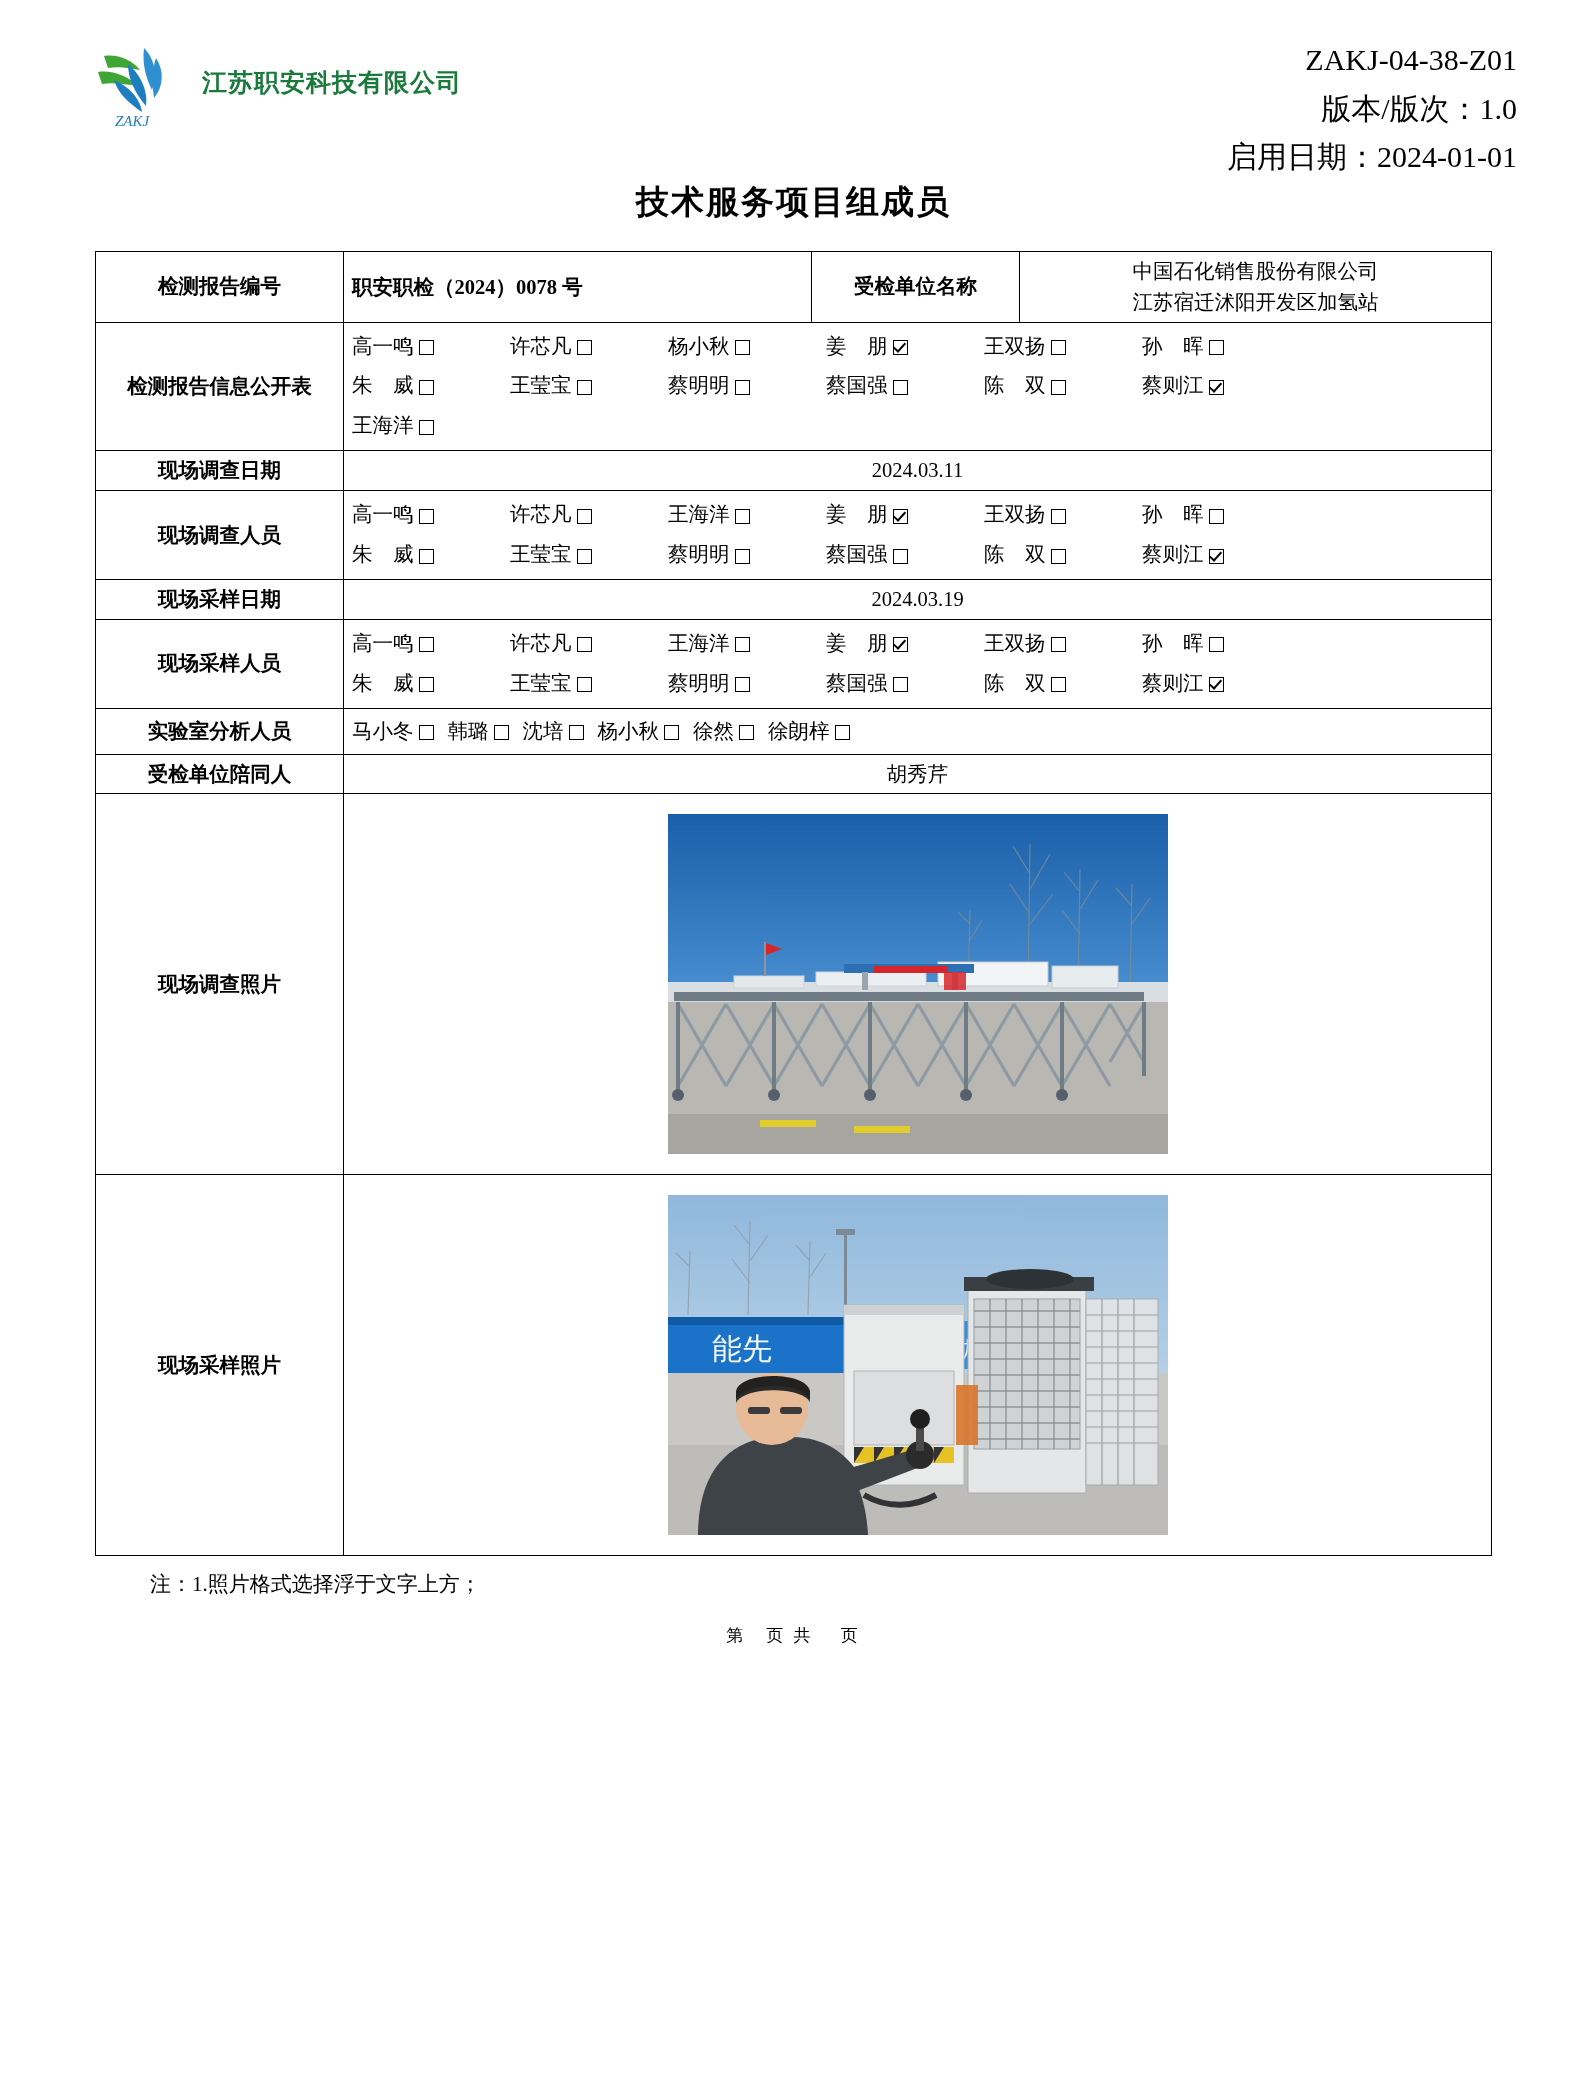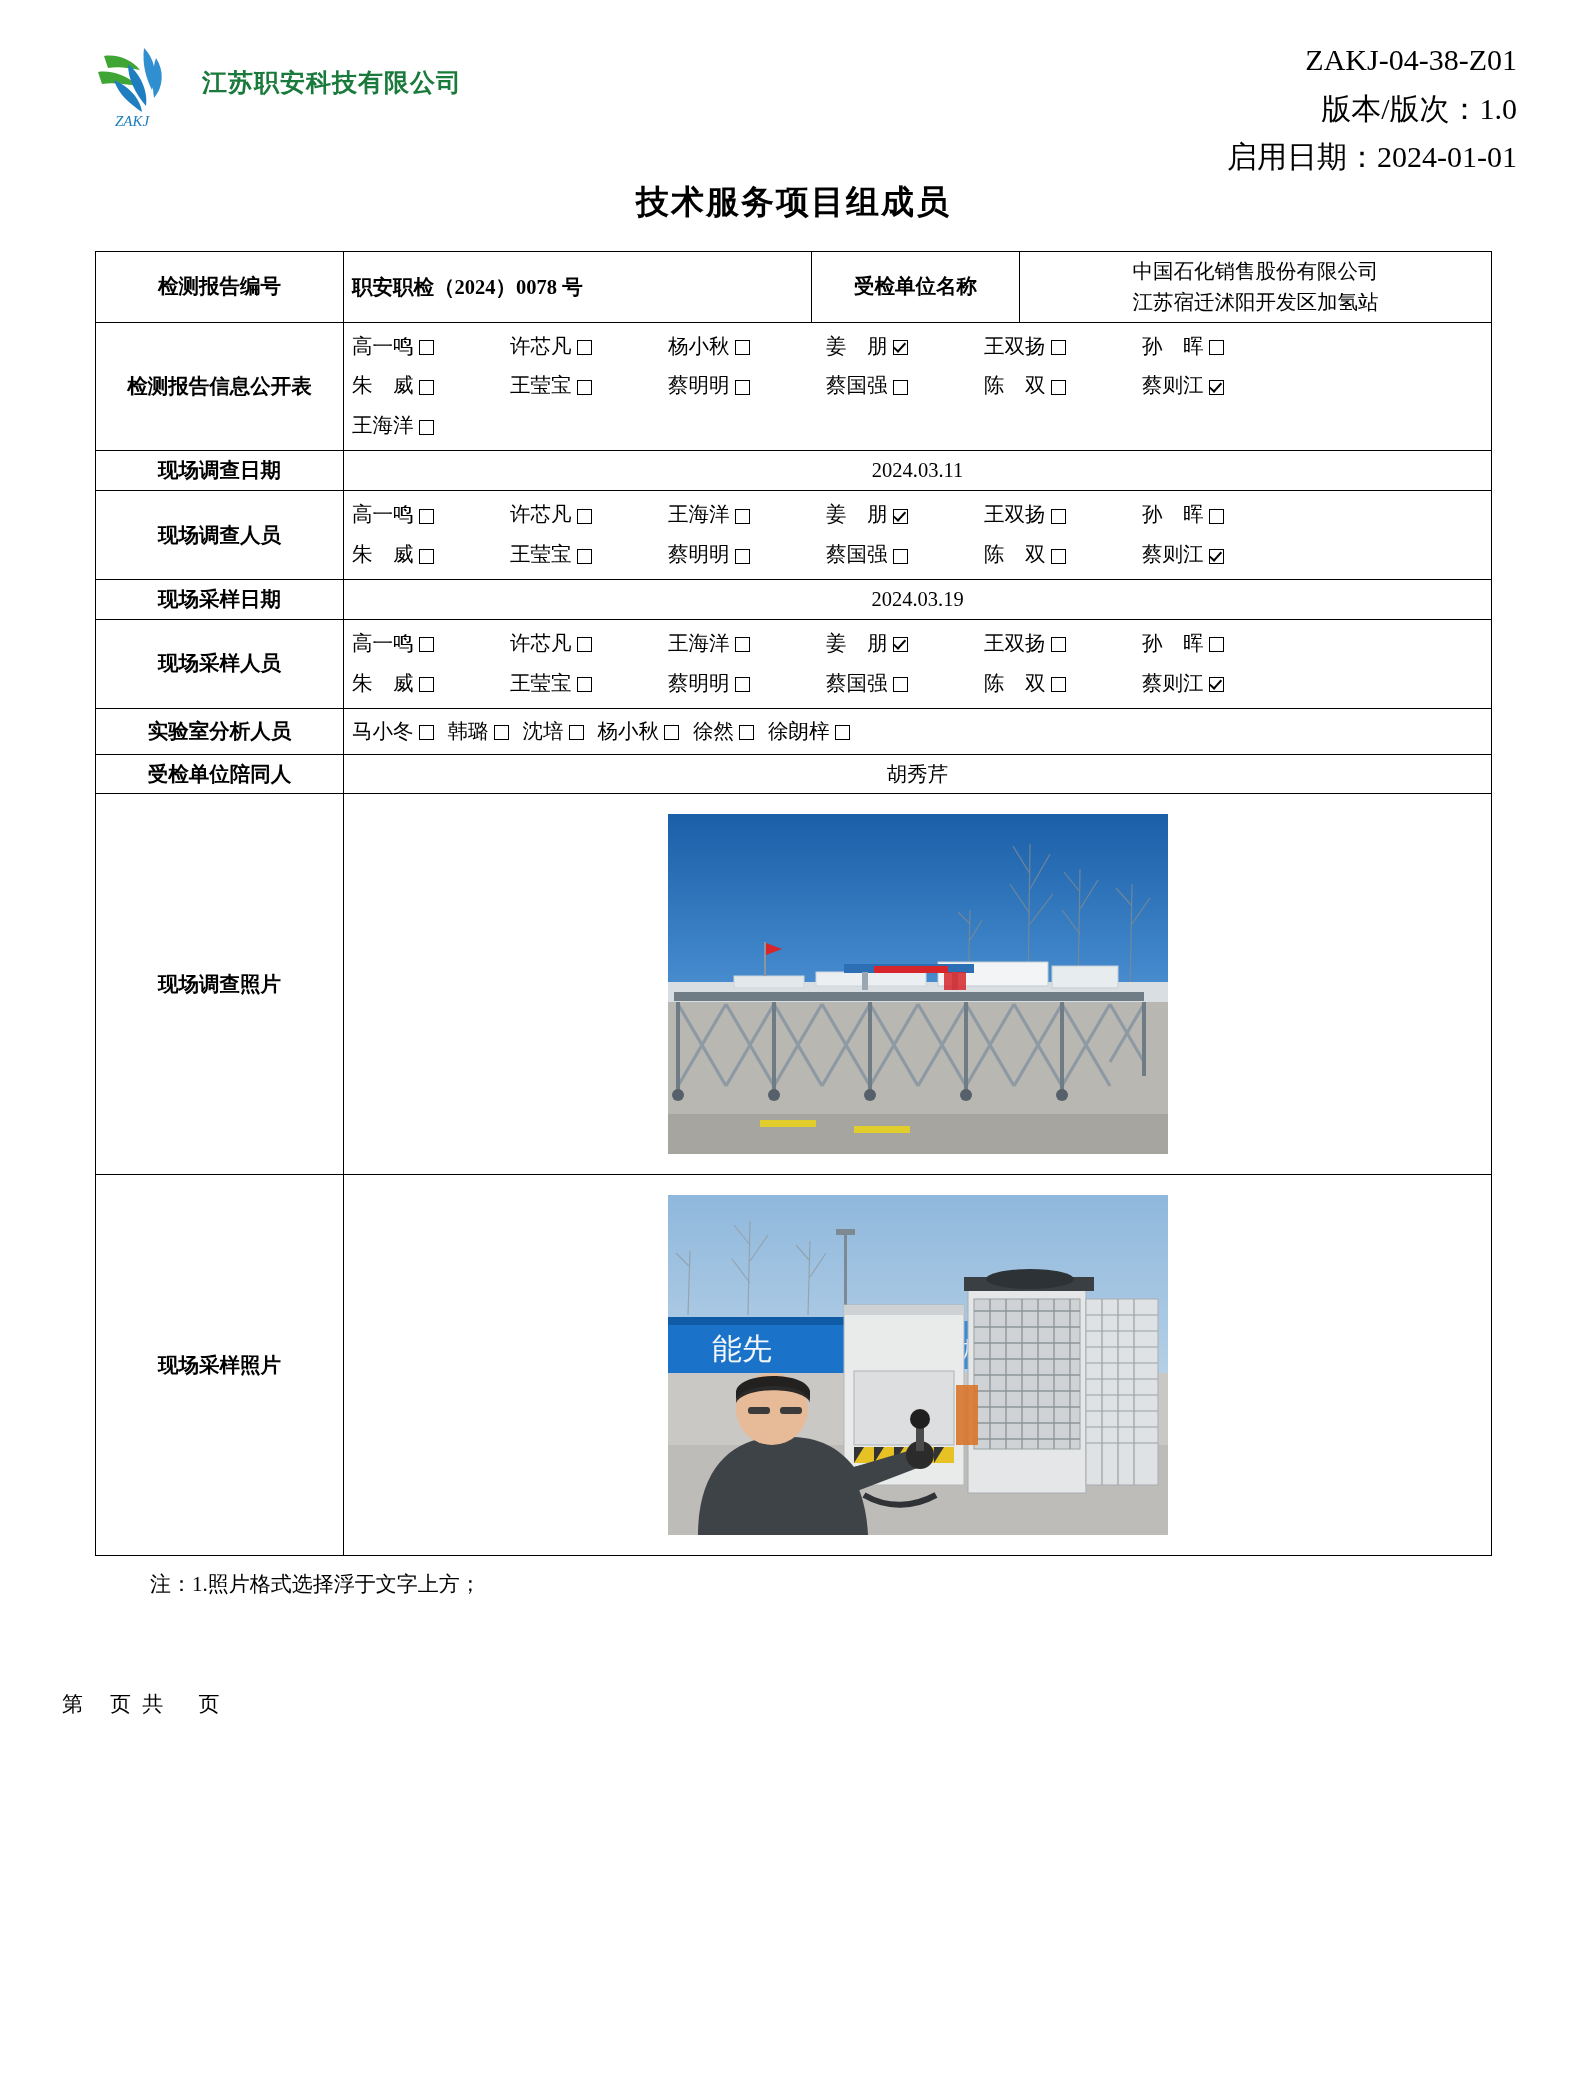--- a/index.html
+++ b/index.html
@@ -170,22 +170,23 @@
     height: 100%;
   }
 
   
   .note {
     margin-top: 14px;
     margin-left: 88px;
     font-size: 21px;
   }
   .page-footer {
-    font-size: 21px;
-    margin-top: 92px;
+    text-align: center;
+    font-size: 17px;
+    margin-top: 26px;
     letter-spacing: 3px;
   }
 </style>
 </head>
 <body>
 
 <div class="page">
 
   <div class="header">
     <div class="header-left">

